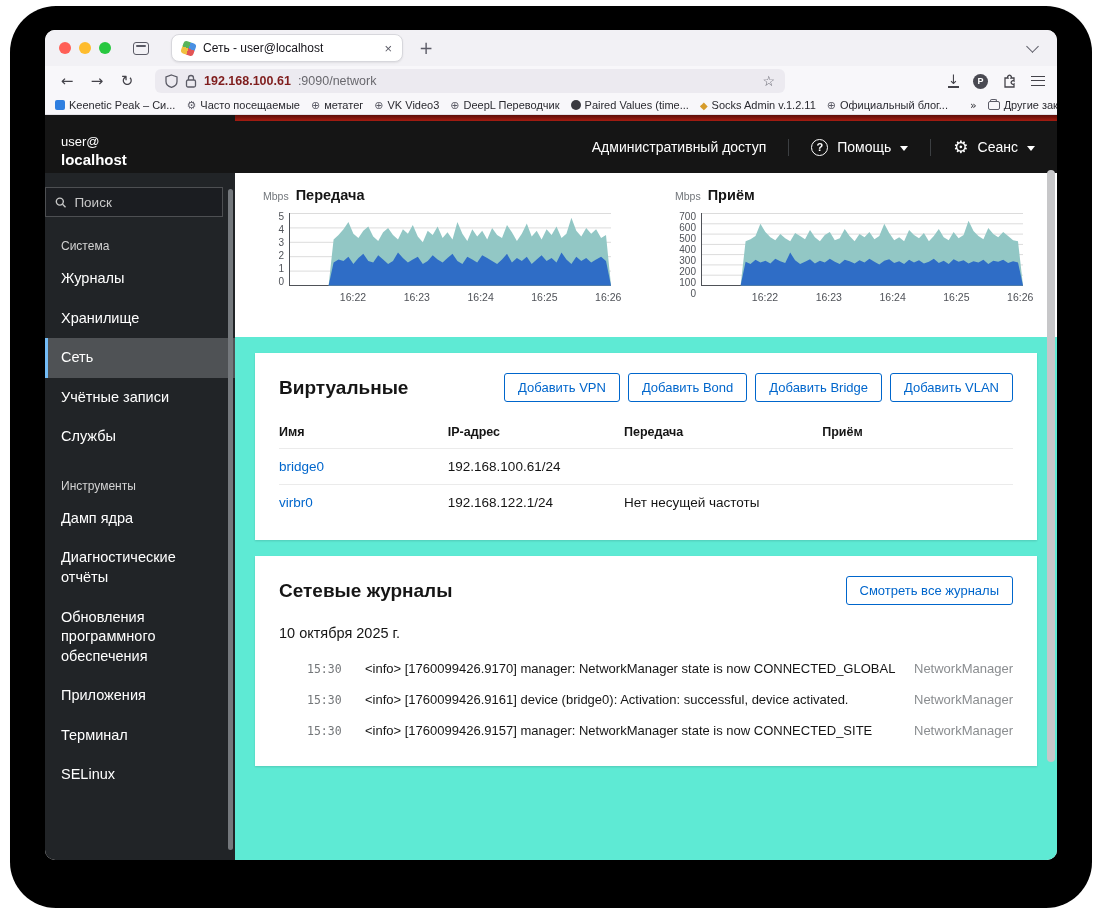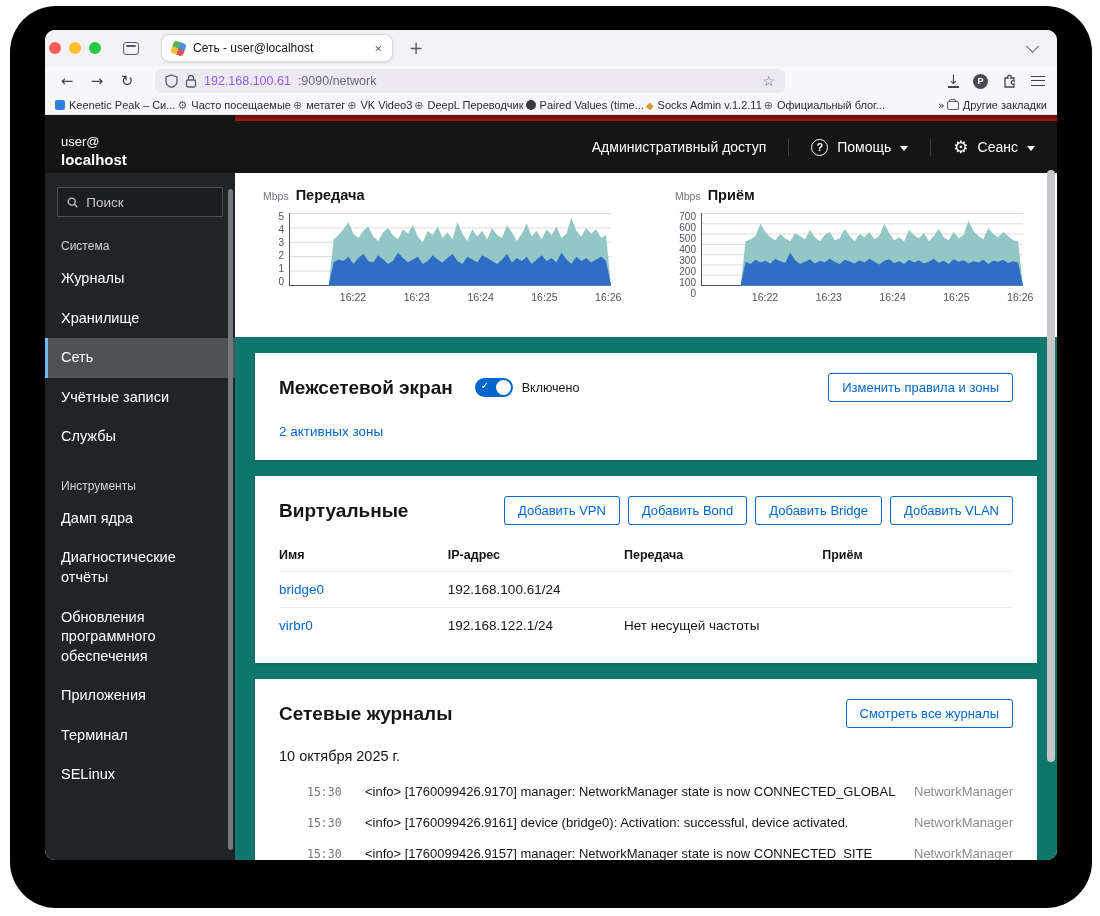--- a/index.html
+++ b/index.html
@@ -3,47 +3,47 @@
 <meta charset="utf-8">
 <style>
   * { margin:0; padding:0; box-sizing:border-box; }
   html,body { width:1100px; height:916px; background:#fff; font-family:"Liberation Sans", sans-serif; overflow:hidden; }
   .glyph { font-family:"DejaVu Sans", sans-serif; }
 
   .desktop { position:absolute; left:10px; top:6px; width:1082px; height:902px; background:#000; border-radius:46px; }
   .bwindow { position:absolute; left:35px; top:24px; width:1012px; height:830px; background:#fff; border-radius:10px; overflow:hidden; box-shadow:0 10px 30px rgba(0,0,0,.6); display:flex; flex-direction:column; }
 
   
-  .tabstrip { height:36px; background:#f2f1f5; display:flex; align-items:center; padding:0 10px 0 4px; flex:0 0 auto; }
+  .tabstrip { height:36px; background:#f2f1f5; display:flex; align-items:center; padding:0 10px 0 14px; flex:0 0 auto; }
   .traffic { display:flex; gap:8px; margin-right:22px; }
   .tl { width:12px; height:12px; border-radius:50%; }
   .tl.r{background:#ff5f57}.tl.y{background:#febc2e}.tl.g{background:#28c840}
   .tabview-ico { width:16px; height:13px; border:1.6px solid #5b5b66; border-radius:3px; margin-right:22px; position:relative; }
   .tabview-ico::after{content:"";position:absolute;left:2px;right:2px;top:2px;height:2px;background:#5b5b66;border-radius:1px;}
   .tab { background:#fff; border:1px solid #d7d7dc; border-radius:8px; height:28px; display:flex; align-items:center; gap:8px; padding:0 10px; width:232px; font-size:12px; color:#15141a; box-shadow:0 1px 2px rgba(0,0,0,.08); }
   .favicon { width:13px; height:13px; border-radius:3px; transform:rotate(20deg); background:conic-gradient(#4a90e2 0 25%, #e25555 0 50%, #f0c040 0 75%, #59b45a 0); flex:0 0 auto; }
   .tab-title { flex:1; white-space:nowrap; overflow:hidden; }
   .tab-close { color:#5b5b66; font-size:13px; }
   .newtab { font-size:17px; color:#5b5b66; margin-left:16px; }
   .tab-chevron { margin-left:auto; width:9px; height:9px; border-right:1.6px solid #5b5b66; border-bottom:1.6px solid #5b5b66; transform:rotate(45deg); margin-right:10px; margin-top:-4px; }
 
   .navbar { height:30px; background:#f8f7fa; display:flex; align-items:center; padding:0 12px; gap:10px; flex:0 0 auto; }
   .nav-ico { color:#44434a; font-size:15px; width:20px; text-align:center; }
   .urlbar { height:24px; background:#eceaf0; border-radius:6px; flex:0 0 630px; margin-left:8px; display:flex; align-items:center; padding:0 10px; gap:7px; }
   .urlbar svg { flex:0 0 auto; }
-  .url-host { font-size:12.5px; font-weight:400; color:#8b5cf6; }
+  .url-host { font-size:12.5px; font-weight:700; color:#7f1d1d; }
   .url-path { font-size:12.5px; color:#69686e; flex:1; }
   .url-star { color:#5b5b66; font-size:14px; }
   .nav-right { display:flex; align-items:center; gap:14px; margin-left:auto; }
   .dl-ico { position:relative; color:#44434a; font-size:13px; padding-bottom:1px; border-bottom:2px solid #44434a; line-height:10px; }
   .pbadge { width:15px; height:15px; border-radius:50%; background:#4a4a52; color:#fff; font-size:9px; font-weight:700; display:flex; align-items:center; justify-content:center; }
   .hamb { width:14px; height:10px; border-top:1.6px solid #44434a; border-bottom:1.6px solid #44434a; position:relative; }
   .hamb::after{content:"";position:absolute;left:0;right:0;top:2.6px;height:1.6px;background:#44434a;}
 
-  .bookmarksbar { height:19px; background:#f8f7fa; border-bottom:1px solid #e2e1e6; display:flex; align-items:center; padding:0 10px; gap:2px; font-size:11px; color:#2a2a30; flex:0 0 auto; }
+  .bookmarksbar { height:19px; background:#f8f7fa; border-bottom:1px solid #e2e1e6; display:flex; align-items:center; padding:0 10px; gap:11px; font-size:11px; color:#2a2a30; flex:0 0 auto; }
   .bm { display:flex; align-items:center; gap:4px; white-space:nowrap; }
   .bm-ico { font-size:11px; color:#5b5b66; line-height:1; }
   .bm-sq { width:10px; height:10px; border-radius:2px; display:inline-block; }
   .keen { background:#2f7fe0; }
   .dark-badge { background:#3a3a40; border-radius:50%; width:10px; height:10px; display:inline-block; }
   .bee { color:#d69b2a; font-size:10px; }
   .bm-spacer { flex:1; }
   .folder-ico { width:12px; height:9px; border:1.3px solid #5b5b66; border-radius:2px; position:relative; }
   .folder-ico::before{content:"";position:absolute;top:-3px;left:1px;width:5px;height:2px;border:1.3px solid #5b5b66;border-bottom:none;border-radius:2px 2px 0 0;}
 
@@ -59,29 +59,29 @@
   .userblock .u2 { font-size:15px; font-weight:700; line-height:19px; }
   .mast-right { margin-left:auto; display:flex; align-items:stretch; }
   .mast-item { display:flex; align-items:center; gap:9px; padding:0 22px; font-size:14px; color:#fff; }
   .mast-item.sep { border-left:1px solid #3c3f42; }
   .help-ico { width:17px; height:17px; border:1.7px solid #fff; border-radius:50%; font-size:11px; font-weight:700; display:flex; align-items:center; justify-content:center; }
   .gear-ico { font-size:17px; line-height:1; }
   .caret { width:0; height:0; border-left:4.5px solid transparent; border-right:4.5px solid transparent; border-top:5px solid #fff; margin-top:2px; }
 
   .bodyrow { flex:1; display:flex; overflow:hidden; }
   .sidebar { width:190px; background:#212427; flex:0 0 auto; position:relative; padding-top:14px; color:#fff; }
-  .searchbox { margin:0 12px 14px 12px; height:30px; background:#1b1d21; border:1px solid #4d4f52; display:flex; align-items:center; gap:8px; padding:0 9px; }
+  .searchbox { margin:0 12px 14px 0; height:30px; background:#1b1d21; border:1px solid #4d4f52; display:flex; align-items:center; gap:8px; padding:0 9px; }
   .searchbox input { background:transparent; border:none; outline:none; color:#d2d2d2; font-size:13.5px; width:100%; font-family:"Liberation Sans",sans-serif; }
   .searchbox input::placeholder { color:#c8c8c8; }
   .nav-sec { font-size:12px; color:#d2d2d2; padding:8px 16px 6px; }
   .nav-item { font-size:14.5px; color:#fff; padding:10px 16px; line-height:1.35; cursor:pointer; }
   .nav-item.active { background:#4f5255; border-left:3px solid #73bcf7; padding-left:13px; }
   .side-scroll { position:absolute; right:2px; top:16px; bottom:10px; width:5px; background:#74787c; border-radius:3px; }
 
-  .main { flex:1; background:#0f766e; overflow:hidden; padding-bottom:0; }
+  .main { flex:1; background:#5eead4; overflow:hidden; padding-bottom:0; }
 
   .charts-band { background:#fff; padding:14px 26px 30px 26px; display:flex; gap:60px; }
   .chart { width:352px; }
   .chart-title-row { display:flex; align-items:baseline; gap:7px; margin-bottom:8px; padding-left:2px; }
   .chart-unit { font-size:10.5px; color:#72767b; }
   .chart-title { font-size:14.5px; font-weight:600; color:#151515; }
   .plot-row { display:flex; }
   .ylabels { width:28px; display:flex; flex-direction:column; justify-content:space-between; align-items:flex-end; font-size:10px; color:#4f5258; padding-right:5px; height:76px; }
   .plot-svg { width:322px; height:76px; }
   .xlabels { position:relative; height:16px; margin-left:33px; margin-top:4px; font-size:10.5px; color:#4f5258; }
@@ -330,35 +330,20 @@
               <div class="xlabels">
                   <span style="left: 18.5%;">16:22</span>
                   <span style="left: 38.5%;">16:23</span>
                   <span style="left: 58.5%;">16:24</span>
                   <span style="left: 78.5%;">16:25</span>
                   <span style="left: 98.5%;">16:26</span>
                 </div>
             </div>
           </div>
 
-          <section class="card">
-            <div class="fw-row1">
-              <h2 class="card-title">Межсетевой экран</h2>
-              <span class="switch">
-                <span class="chk glyph">✓</span>
-                <span class="knob"></span>
-              </span>
-              <span class="fw-state">Включено</span>
-              <span style="flex:1"></span>
-              <button class="btn">Изменить правила и зоны</button>
-            </div>
-            <div class="fw-row2">
-              <a class="blue-link">2 активных зоны</a>
-            </div>
-          </section>
 
           <section class="card">
             <div class="if-head">
               <h2 class="card-title">Виртуальные</h2>
               <span class="sp"></span>
               <button class="btn">Добавить VPN</button>
               <button class="btn">Добавить Bond</button>
               <button class="btn">Добавить Bridge</button>
               <button class="btn">Добавить VLAN</button>
             </div>

